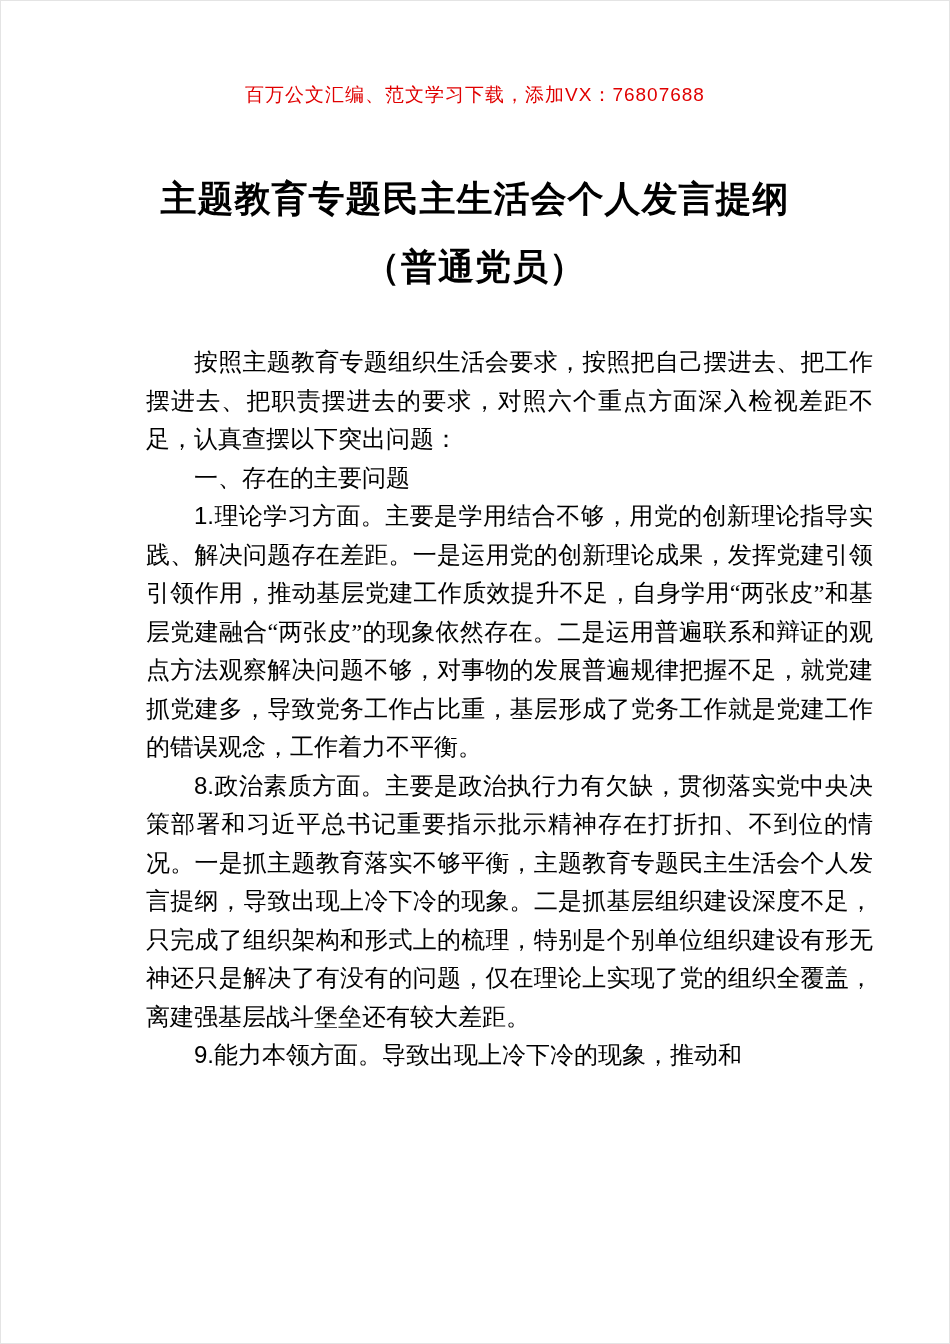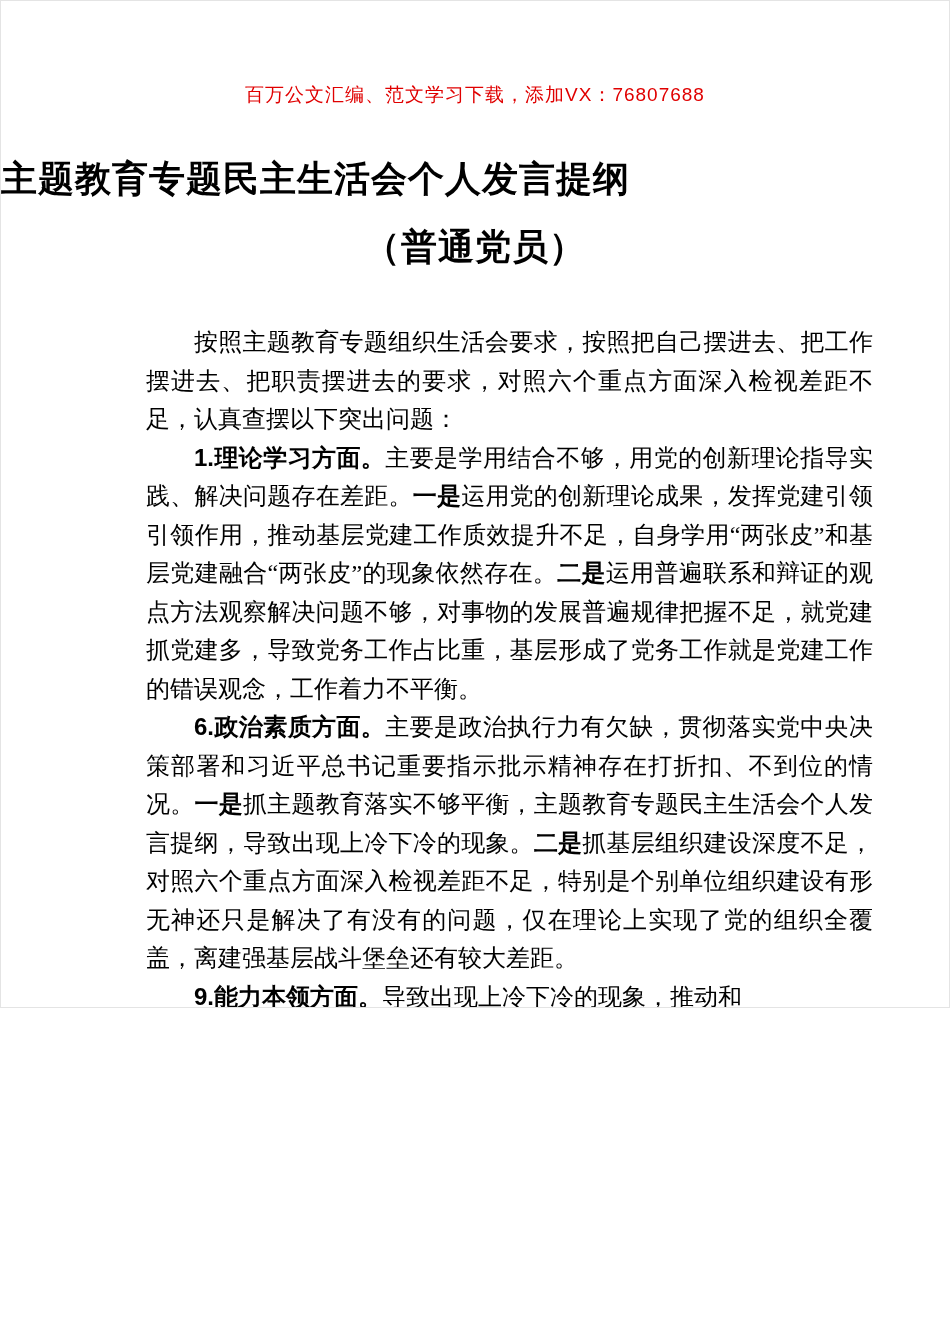--- a/index.html
+++ b/index.html
@@ -3,39 +3,40 @@
 <meta charset="utf-8">
 <style>
   html, body {
     margin: 0;
     padding: 0;
     background: #ffffff;
   }
   .page {
     position: relative;
     width: 950px;
-    height: 1008px;
+    height: 1344px;
     box-sizing: border-box;
     background: #ffffff;
     border: 1px solid #e4e4e4;
     overflow: hidden;
     font-family: "Liberation Serif", "DejaVu Serif", serif;
     color: #000000;
   }
   .promo {
     padding-top: 82px;
     text-align: center;
     font-size: 19px;
     line-height: 24px;
     letter-spacing: 1px;
     color: #e00000;
     font-family: "Liberation Sans", "DejaVu Sans", sans-serif;
   }
   .doc-title {
-    margin: 52px 0 0 0;
+    margin: 72px 0 0 0;
+    text-align: center;
     font-size: 36px;
     line-height: 40px;
     font-weight: 700;
     letter-spacing: 1px;
     font-family: "Liberation Sans", "DejaVu Sans", sans-serif;
   }
   .doc-subtitle {
     margin: 28px 0 0 0;
     text-align: center;
     font-size: 36px;
@@ -49,49 +50,52 @@
     font-size: 24px;
     line-height: 38.5px;
     text-align: justify;
   }
   .para {
     margin: 0;
     padding: 0;
     text-indent: 2em;
   }
   .seg-b {
-    font-weight: 700;
+    font-weight: 400;
     font-family: "Liberation Sans", "DejaVu Sans", sans-serif;
   }
 </style>
 </head>
 <body>
 
 <div class="page">
 
   <div class="promo">百万公文汇编、范文学习下载，添加VX：76807688</div>
 
   <h1 class="doc-title">主题教育专题民主生活会个人发言提纲</h1>
 
   <h2 class="doc-subtitle">（普通党员）</h2>
 
   <div class="content">
 
     <p class="para">
       <span>按照主题教育专题组织生活会要求，按照把自己摆进去、把工作摆进去、把职责摆进去的要求，对照六个重点方面深入检视差距不足，认真查摆以下突出问题：</span>
     </p>
 
+    <p class="para">
+      <span>一、存在的主要问题</span>
+    </p>
 
 
     <p class="para">
       <span class="seg-b">1.理论学习方面。</span><span>主要是学用结合不够，用党的创新理论指导实践、解决问题存在差距。</span><span class="seg-b">一是</span><span>运用党的创新理论成果，发挥党建引领引领作用，推动基层党建工作质效提升不足，自身学用“两张皮”和基层党建融合“两张皮”的现象依然存在。</span><span class="seg-b">二是</span><span>运用普遍联系和辩证的观点方法观察解决问题不够，对事物的发展普遍规律把握不足，就党建抓党建多，导致党务工作占比重，基层形成了党务工作就是党建工作的错误观念，工作着力不平衡。</span>
     </p>
 
     <p class="para">
-      <span class="seg-b">6.政治素质方面。</span><span>主要是政治执行力有欠缺，贯彻落实党中央决策部署和习近平总书记重要指示批示精神存在打折扣、不到位的情况。</span><span class="seg-b">一是</span><span>抓主题教育落实不够平衡，主题教育专题民主生活会个人发言提纲，导致出现上冷下冷的现象。</span><span class="seg-b">二是</span><span>抓基层组织建设深度不足，对照六个重点方面深入检视差距不足，特别是个别单位组织建设有形无神还只是解决了有没有的问题，仅在理论上实现了党的组织全覆盖，离建强基层战斗堡垒还有较大差距。</span>
+      <span class="seg-b">8.政治素质方面。</span><span>主要是政治执行力有欠缺，贯彻落实党中央决策部署和习近平总书记重要指示批示精神存在打折扣、不到位的情况。</span><span class="seg-b">一是</span><span>抓主题教育落实不够平衡，主题教育专题民主生活会个人发言提纲，导致出现上冷下冷的现象。</span><span class="seg-b">二是</span><span>抓基层组织建设深度不足，只完成了组织架构和形式上的梳理，特别是个别单位组织建设有形无神还只是解决了有没有的问题，仅在理论上实现了党的组织全覆盖，离建强基层战斗堡垒还有较大差距。</span>
     </p>
 
     <p class="para">
       <span class="seg-b">9.能力本领方面。</span><span>导致出现上冷下冷的现象，推动和</span>
     </p>
 
   </div>
 </div>
 
 </body></html>

